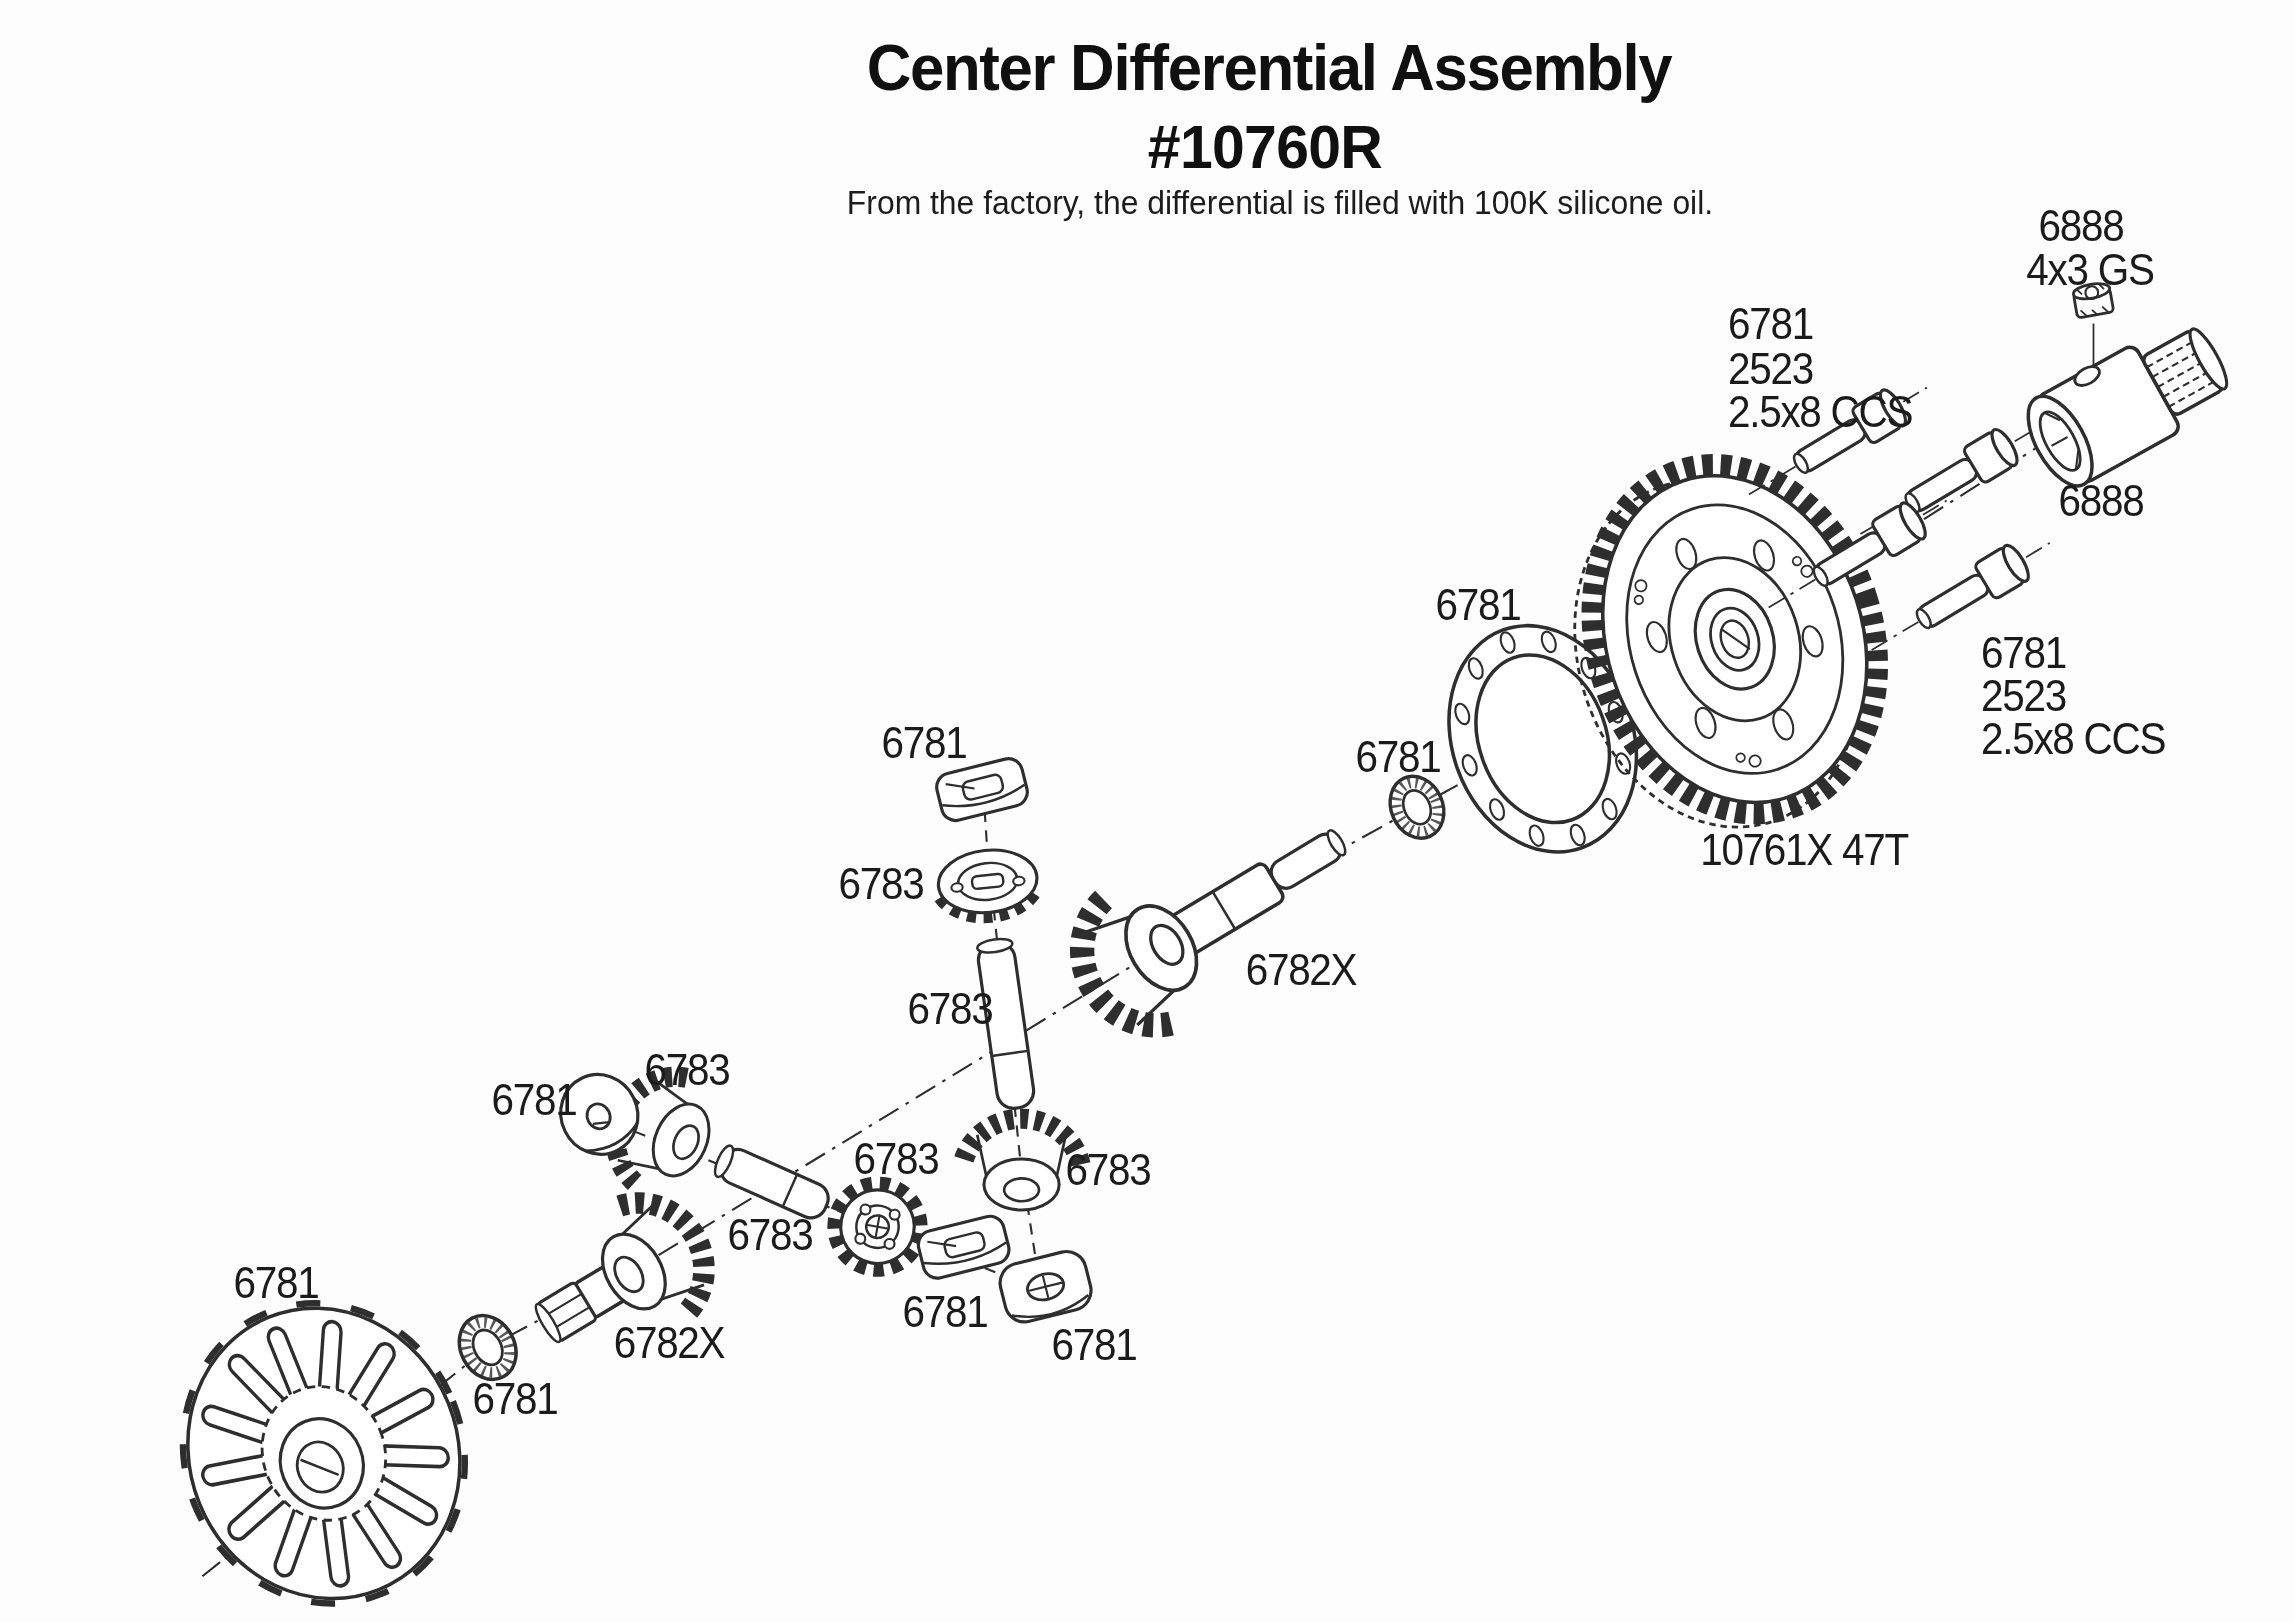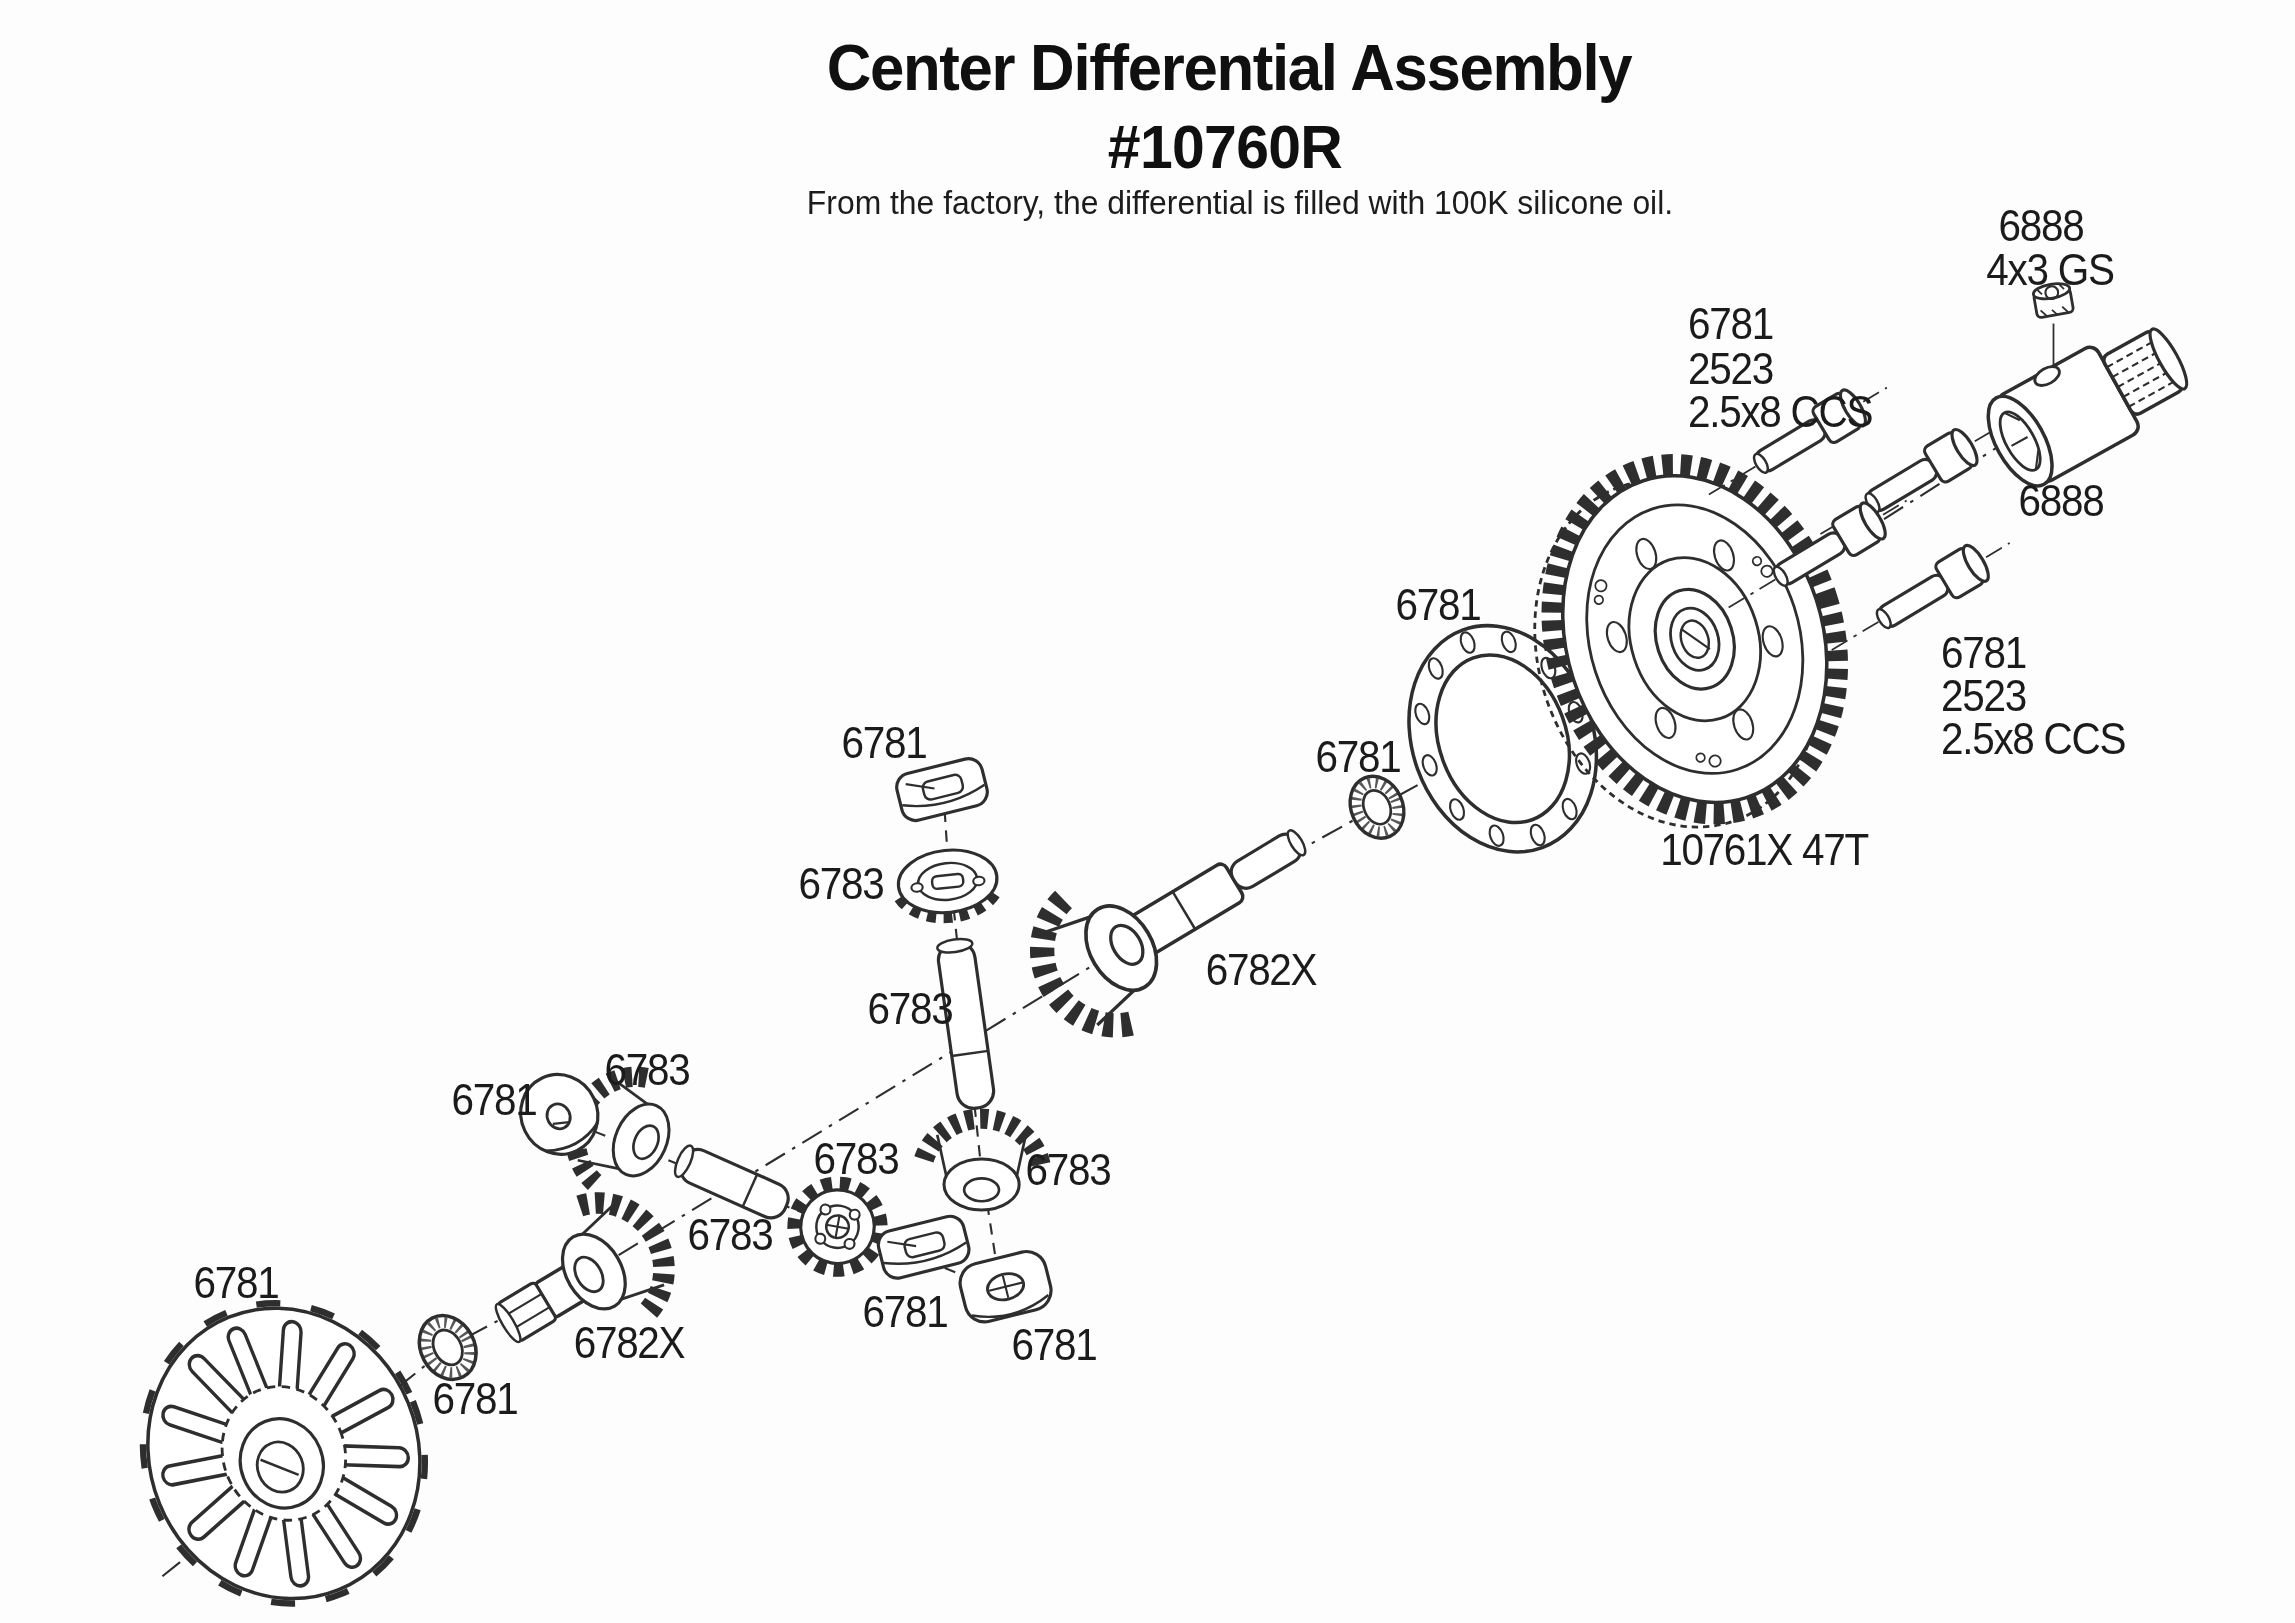--- a/index.html
+++ b/index.html
@@ -1,19 +1,19 @@
 <!DOCTYPE html>
 <html style="--ink: #2e2e2e; --paper: #fdfdfd;font-size:11.3px"><head>
 <meta charset="utf-8">
 <style>
   :root { --ink:#2e2e2e; --paper:#fdfdfd; }
   * { margin:0; padding:0; box-sizing:border-box; }
   html,body { width:2295px; height:1623px; background:var(--paper);
               font-family:"Liberation Sans", sans-serif; overflow:hidden; }
-  #stage { position:relative; width:1959px; height:1623px; background:var(--paper); }
+  #stage { position:relative; width:1959px; height:1623px; background:var(--paper);margin-left:40px; }
   svg#art { position:absolute; left:0; top:0; }
   .hdr { position:absolute; white-space:nowrap; color:#101010; text-align:center; }
   #title      { left:1229px; top:67px;  font-size:65px; font-weight:700; letter-spacing:-1.4px;
                 transform:translate(-50%,-50%) scaleX(.95); }
   #partnum    { left:1225px; top:146px; font-size:62px; font-weight:700; letter-spacing:-0.7px;
                 transform:translate(-50%,-50%) scaleX(.95); }
   #note       { left:1240px; top:203px; font-size:32.5px; font-weight:400; color:#1c1c1c;
                 transform:translate(-50%,-50%) scaleX(.98); }
   .part-label { position:absolute; white-space:nowrap; color:#1b1b1b; font-size:44px;
                 letter-spacing:-1.4px; transform:translate(-50%,-50%) scaleX(.92); }

